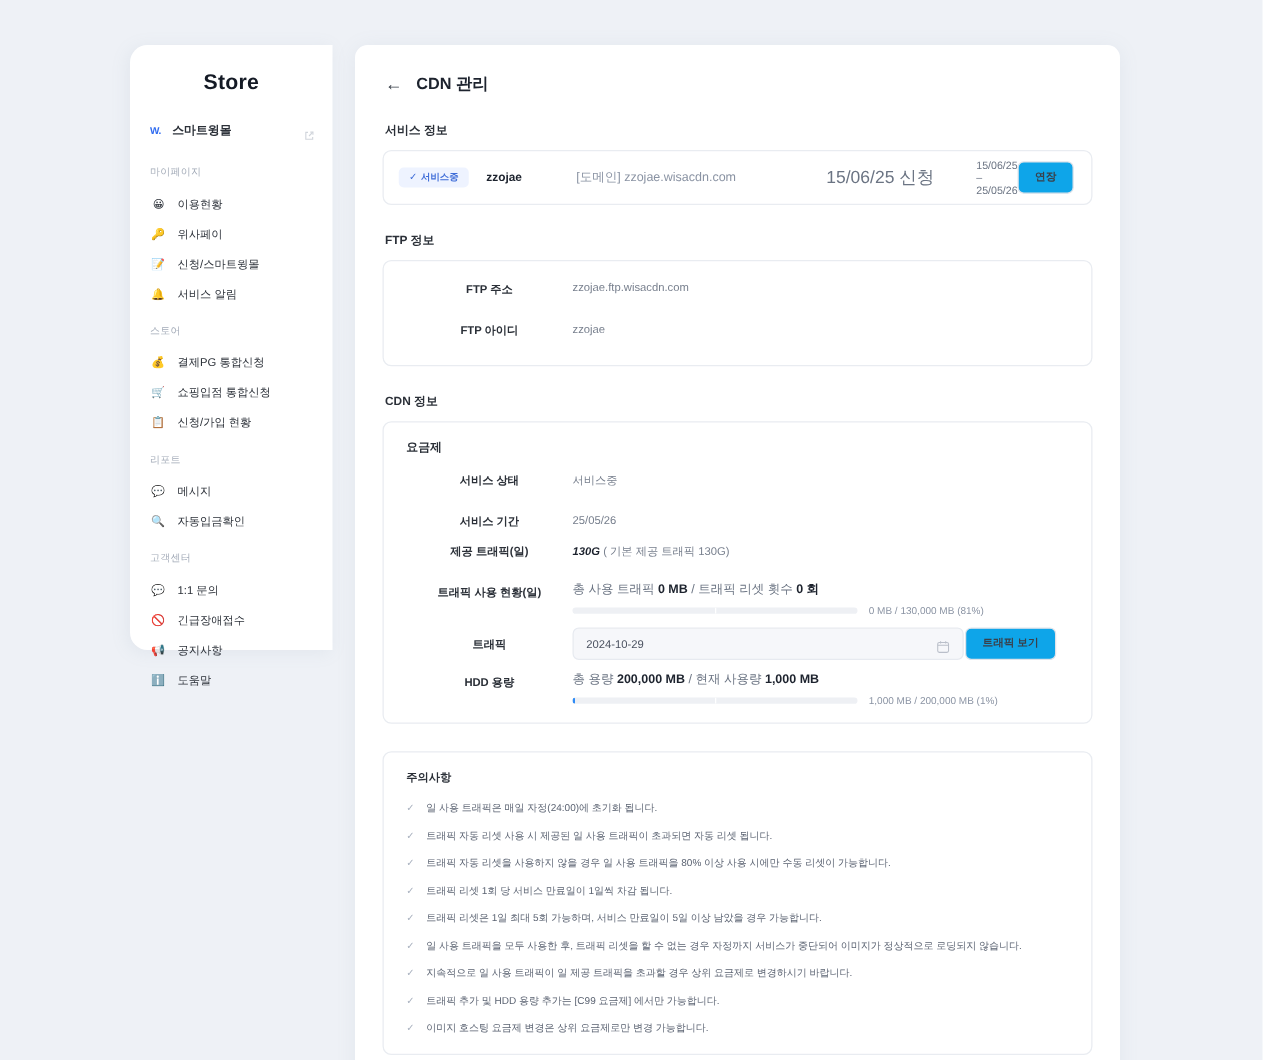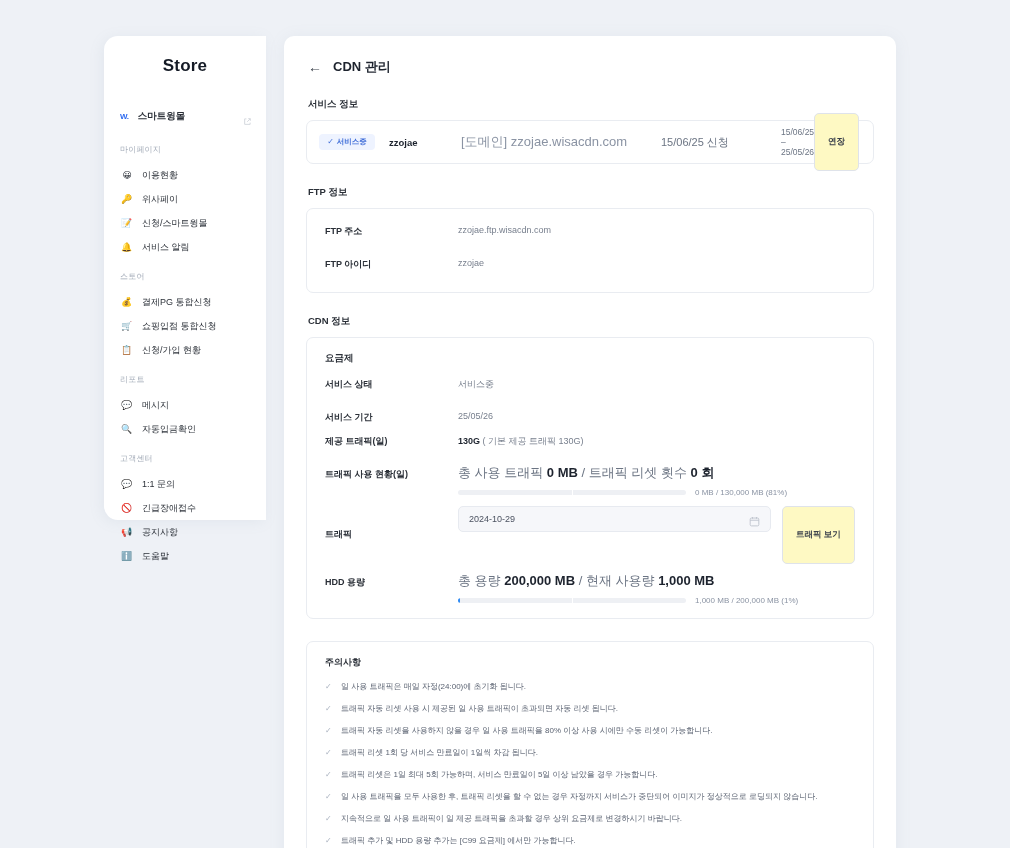--- a/index.html
+++ b/index.html
@@ -39,21 +39,21 @@
     position: relative;
     z-index: 2;
   }
 
   .store-title {
     text-align: center;
     font-size: 17px;
     font-weight: 700;
     letter-spacing: .2px;
     color: #141a25;
-    margin-bottom: 28px;
+    margin-bottom: 16px;
   }
 
   .shop-row {
     display: flex;
     align-items: center;
     padding: 0 14px 0 16px;
     height: 24px;
     margin-bottom: 16px;
     cursor: pointer;
   }
@@ -184,42 +184,42 @@
   .badge .chk { font-size: 8px; line-height: 1; }
 
   .svc-name {
     font-size: 9.5px;
     font-weight: 700;
     color: #1d232e;
     width: 86px;
     padding-left: 14px;
   }
   .svc-domain {
-    font-size: 13px;
+    font-size: 10px;
     color: #8a93a3;
     width: 200px;
   }
   .svc-applied {
-    font-size: 11px;
+    font-size: 14px;
     color: #6b7483;
     width: 120px;
   }
   .svc-period {
     font-size: 8.5px;
     color: #6b7483;
     flex: 1;
   }
   .btn-outline {
     border: 1px solid #dfe3ea;
-    background: #fef9c3;
+    background: #0ea5e9;
     border-radius: 5px;
     font-size: 8.5px;
     font-weight: 700;
     color: #3a404a;
-    padding: 22px 13px;
+    padding: 6px 13px;
     cursor: pointer;
     font-family: inherit;
     white-space: nowrap;
   }
 
   
   .kv-body { padding: 13px 0 13px 0; }
   .kv-row {
     display: flex;
     align-items: flex-start;
@@ -228,40 +228,41 @@
     margin-bottom: 9px;
   }
   .kv-row:last-child { margin-bottom: 0; }
   .kv-key {
     width: 133px;
     min-width: 133px;
     font-size: 9px;
     font-weight: 700;
     color: #2b3038;
     padding-top: 3px;
+    text-align: center;
   }
   .kv-val {
     font-size: 9px;
     color: #777f8d;
     padding-top: 3px;
     flex: 1;
   }
-  .kv-val b { color: #1d232e; font-weight: 700; }
+  .kv-val b { color: #1d232e; font-weight: 700; font-style: italic; }
 
   .cdn-card-title {
     font-size: 9.5px;
     font-weight: 700;
     color: #2b3038;
     padding: 14px 0 4px 18px;
   }
 
   
   .meter-block { flex: 1; padding-top: 0; }
   .meter-caption {
-    font-size: 13px;
+    font-size: 10px;
     color: #6b7483;
     margin-bottom: 6px;
     line-height: 1.3;
   }
   .meter-caption b { color: #1d232e; font-weight: 700; }
   .meter-line { display: flex; align-items: center; gap: 9px; }
   .track {
     position: relative;
     width: 228px;
     height: 5px;
@@ -282,21 +283,21 @@
     width: 1px;
     background: #ffffff;
   }
   .meter-text {
     font-size: 8px;
     color: #8a93a3;
     white-space: nowrap;
   }
 
   
-  .date-line { display: flex; align-items: flex-start; gap: 11px; flex: 1; }
+  .date-line { display: flex; align-items: flex-start; gap: 1px; flex: 1; }
   .date-input {
     position: relative;
     width: 313px;
     height: 26px;
     background: #f6f7fa;
     border: 1px solid #e7eaf0;
     border-radius: 5px;
     display: flex;
     align-items: center;
     padding: 0 10px;

